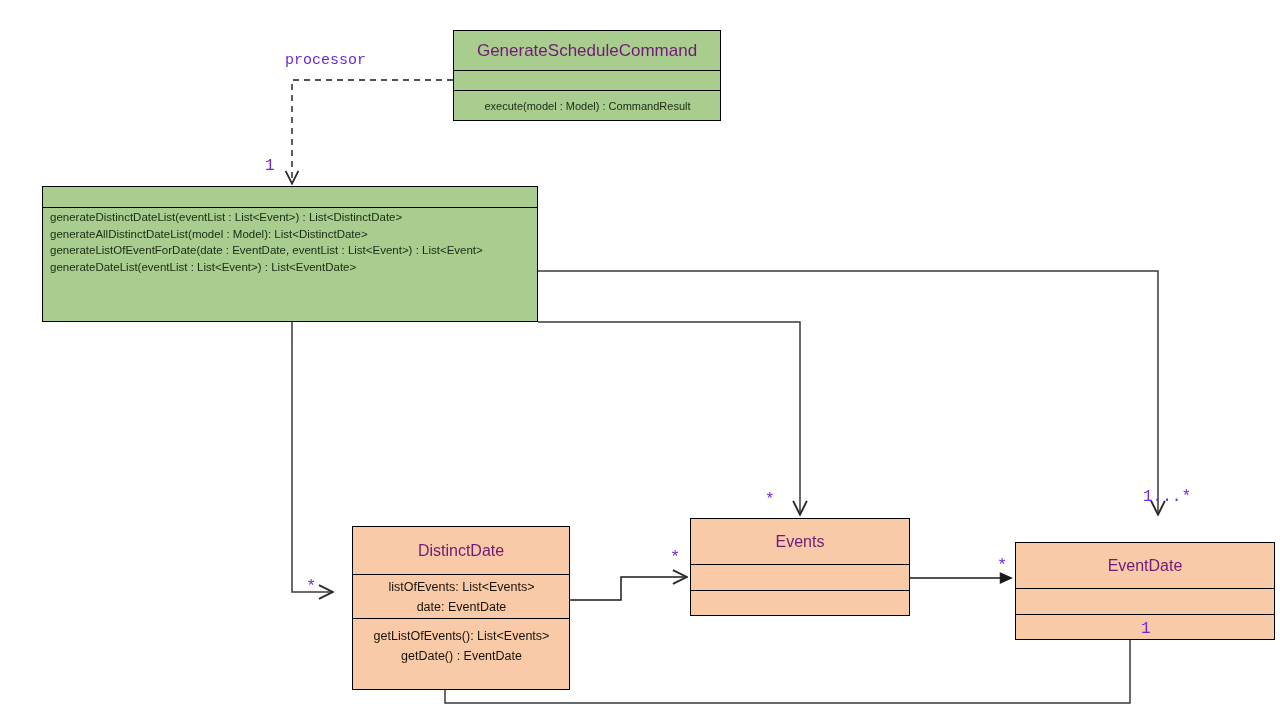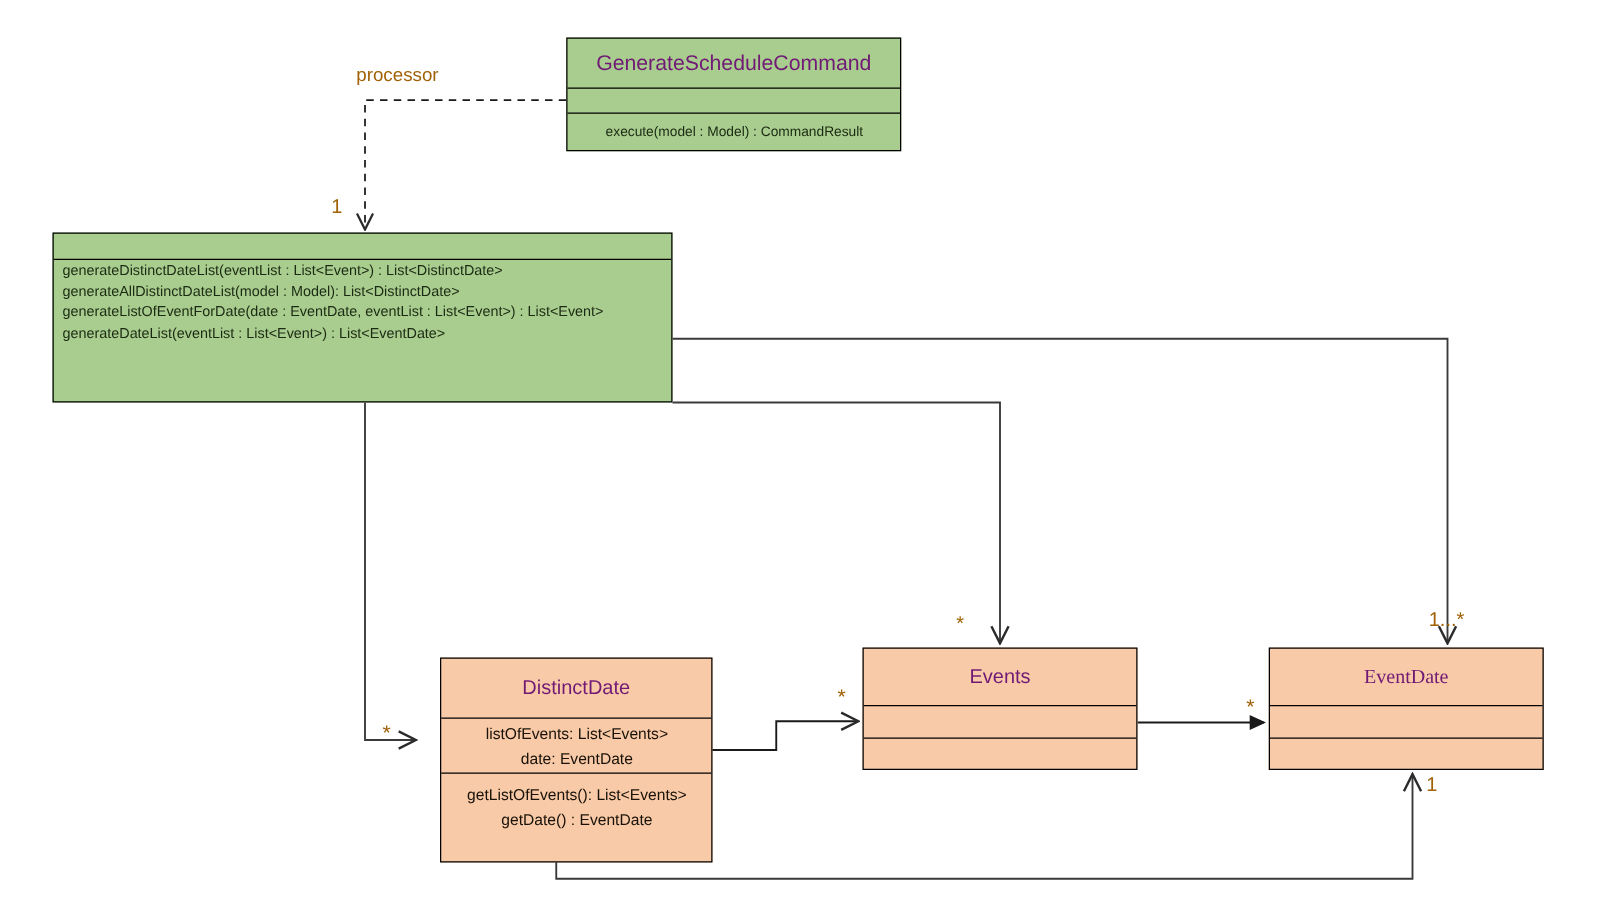--- a/index.html
+++ b/index.html
@@ -137,39 +137,39 @@
   #cls-event .c-attrs   { height: 26px; }
   #cls-event .c-methods { height: 24px; }
   #cls-event .title {
     font-size: 16px;
     line-height: 46px;
   }
 
   
   #cls-event-date {
     left: 1015px;
-    top: 518px;
-    width: 220px;
+    top: 542px;
+    width: 260px;
     height: 98px;
-    font-family: Liberation Serif, serif;
   }
   #cls-event-date .c-title   { height: 46px; }
   #cls-event-date .c-attrs   { height: 26px; }
   #cls-event-date .c-methods { height: 24px; }
   #cls-event-date .title {
     font-size: 16px;
     line-height: 46px;
   }
 
   
   .edge-label {
     position: absolute;
-    color: #a16207;
+    color: #6d28d9;
     white-space: nowrap;
     z-index: 6;
+    font-family: Liberation Mono, monospace;
   }
   #lbl-processor      { left: 285px; top: 52px;  font-size: 15px; }
   #lbl-mult-processor { left: 265px; top: 157px; font-size: 16px; }
   #lbl-mult-distinctdate-left { left: 306px; top: 577px; font-size: 17px; }
   #lbl-mult-event-top { left: 765px; top: 491px; font-size: 16px; }
   #lbl-mult-event-left{ left: 670px; top: 548px; font-size: 17px; }
   #lbl-mult-eventdate-top  { left: 1143px; top: 488px; font-size: 16px; }
   #lbl-mult-eventdate-left { left: 997px;  top: 556px; font-size: 17px; }
   #lbl-mult-eventdate-bottom { left: 1141px; top: 620px; font-size: 16px; }
 </style>

